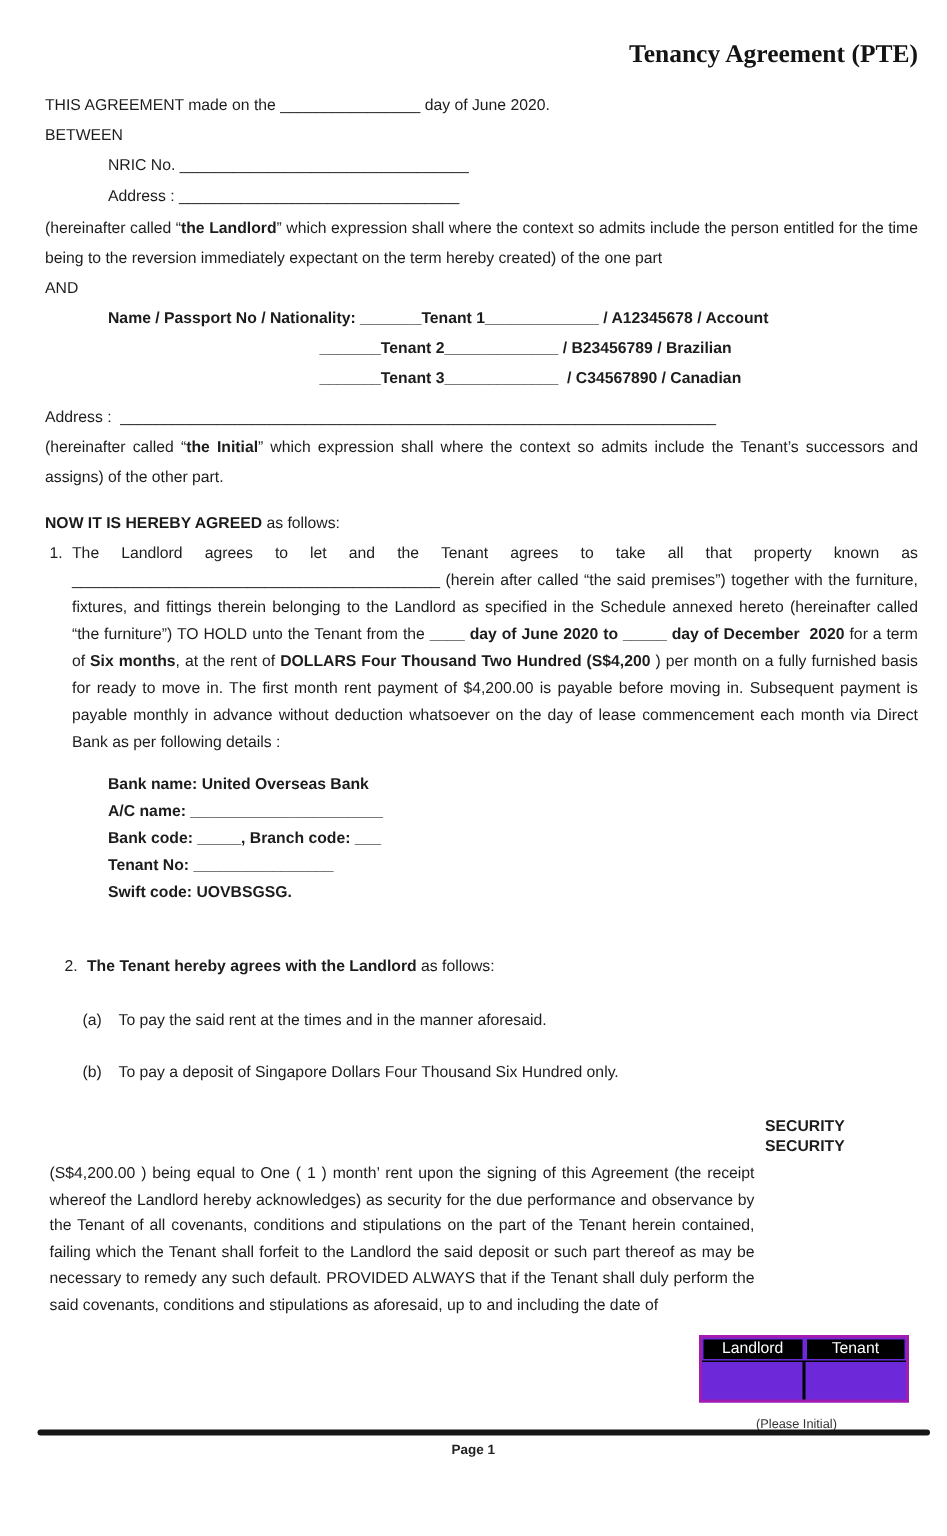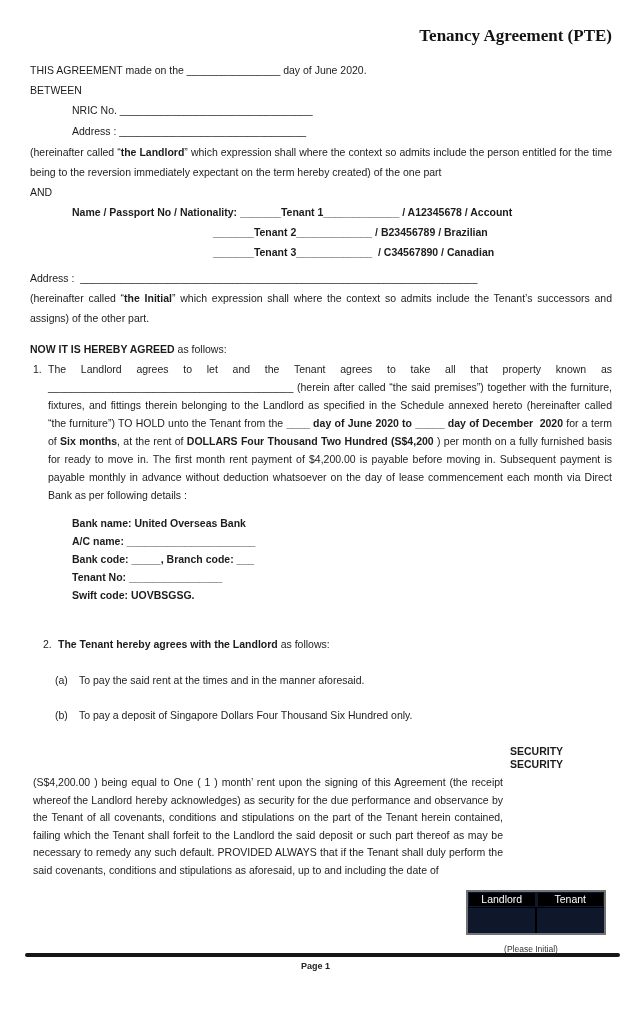--- a/index.html
+++ b/index.html
@@ -41,21 +41,21 @@
 
   .clause2 { margin-top: 30px; }
   .sub { display: flex; margin-top: 16px; }
   .sub .marker { flex: 0 0 24px; margin-left: 25px; line-height: 20px; }
   .sub .text { flex: 1; line-height: 20px; }
 
   .sec-label { margin-top: 20px; margin-left: 480px; font-weight: 700; line-height: 13px; }
   .sec-para  { margin-top: 3px; margin-left: 3px; width: 470px; text-align: justify; line-height: 17.5px; }
 
   .init-wrap { width: 150px; margin: 3px 6px 0 auto; }
-  .init-table { width: 136px; margin-left: auto; border: 2px solid #737373; background: #0f172a; }
+  .init-table { width: 136px; margin-left: auto; border: 2px solid #a21caf; background: #6d28d9; }
   .init-head { display: flex; gap: 3px; padding: 1px; }
   .init-head .hcell {
     flex: 1 1 0; background: #000; color: #fff;
     text-align: center; font-size: 10.5px; line-height: 13px;
   }
   .init-body { display: flex; border-top: 1px solid #000; }
   .init-body .bcell { flex: 1 1 0; height: 25px; }
   .init-body .bcell + .bcell { border-left: 2px solid #000; }
   .init-note {
     margin-top: 9px; text-align: center;

